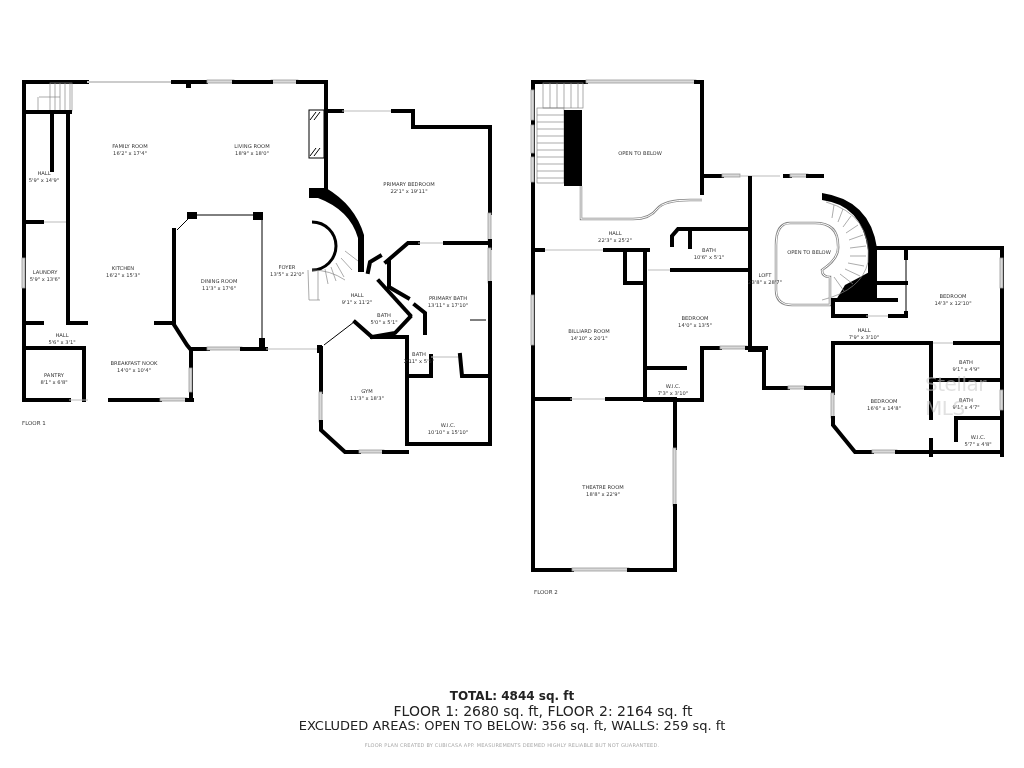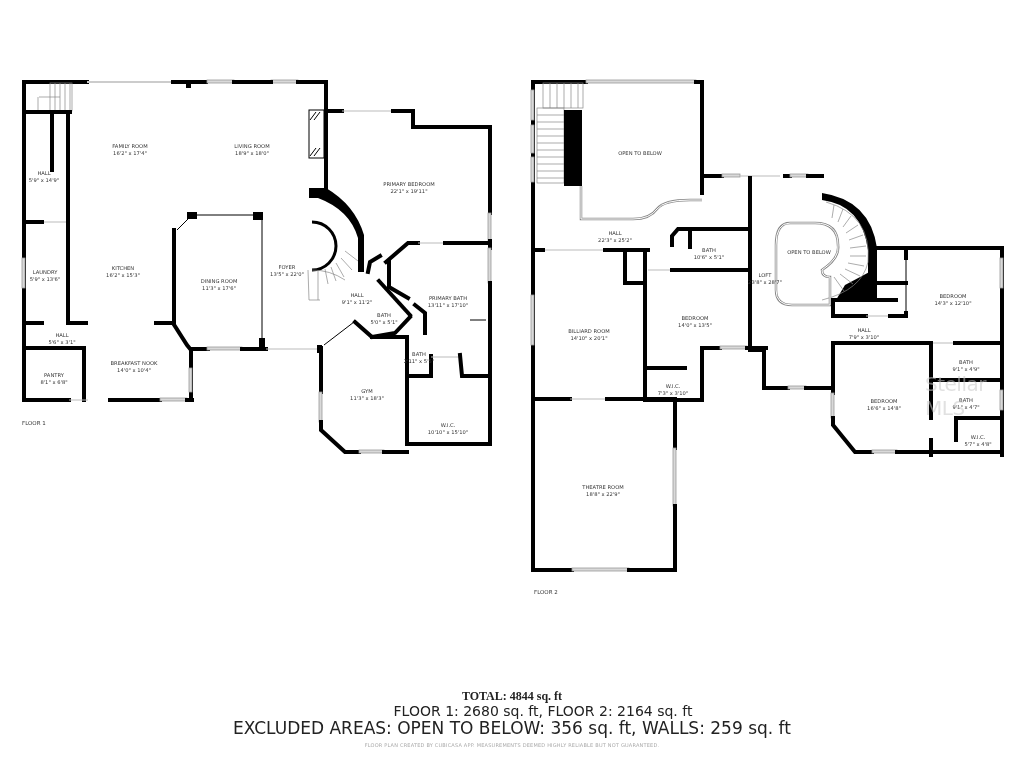--- a/index.html
+++ b/index.html
@@ -8,23 +8,23 @@
   .wall { fill:none; stroke:#000; stroke-width:4; stroke-linecap:square; }
   .thin { fill:none; stroke:#000; stroke-width:1; }
   .win-rect { fill:#d9d9d9; stroke:#999; stroke-width:0.8; }
   .door { fill:none; stroke:#bbb; stroke-width:1; }
   .stair { fill:none; stroke:#888; stroke-width:0.7; }
   .solid { fill:#000; }
   .rl { position:absolute; text-align:center; font-size:5.2px; line-height:7px; color:#333; white-space:nowrap; transform:translateX(-50%); }
   .rl span { display:block; }
   .floor-label { position:absolute; font-size:5.5px; color:#333; }
   .summary { position:absolute; left:0; width:1024px; text-align:center; color:#222; }
-  .s-total { top:689px; font-size:12px; font-weight:bold;font-family:Liberation Serif, serif; }
+  .s-total { top:689px; font-size:12px; font-weight:bold; }
   .s-floors { top:703px; font-size:14px;margin-left:31px; }
-  .s-excl { top:718px; font-size:17px; }
+  .s-excl { top:718px; font-size:13px; }
   .s-disc { top:742px; font-size:5px; color:#aaa; letter-spacing:0.2px; }
   .watermark { position:absolute; left:925px; top:372px; font-size:20px; color:rgba(200,200,200,0.55); font-weight:normal; letter-spacing:-0.5px; }
 </style>
 </head>
 <body>
 
 <svg id="plan" viewBox="0 0 1024 768" xmlns="http://www.w3.org/2000/svg">
 
   <g>
 

